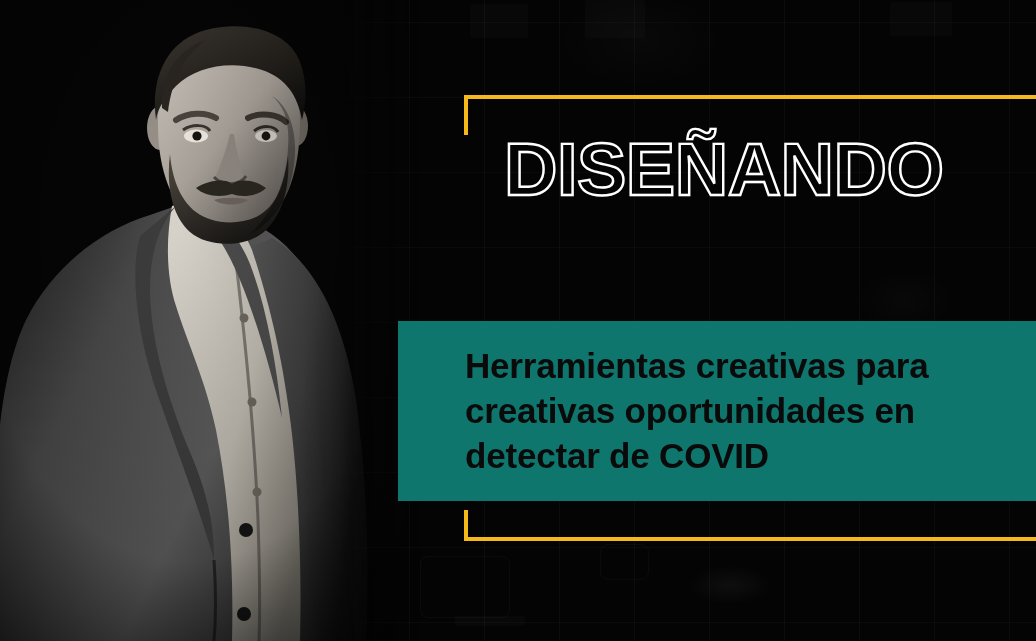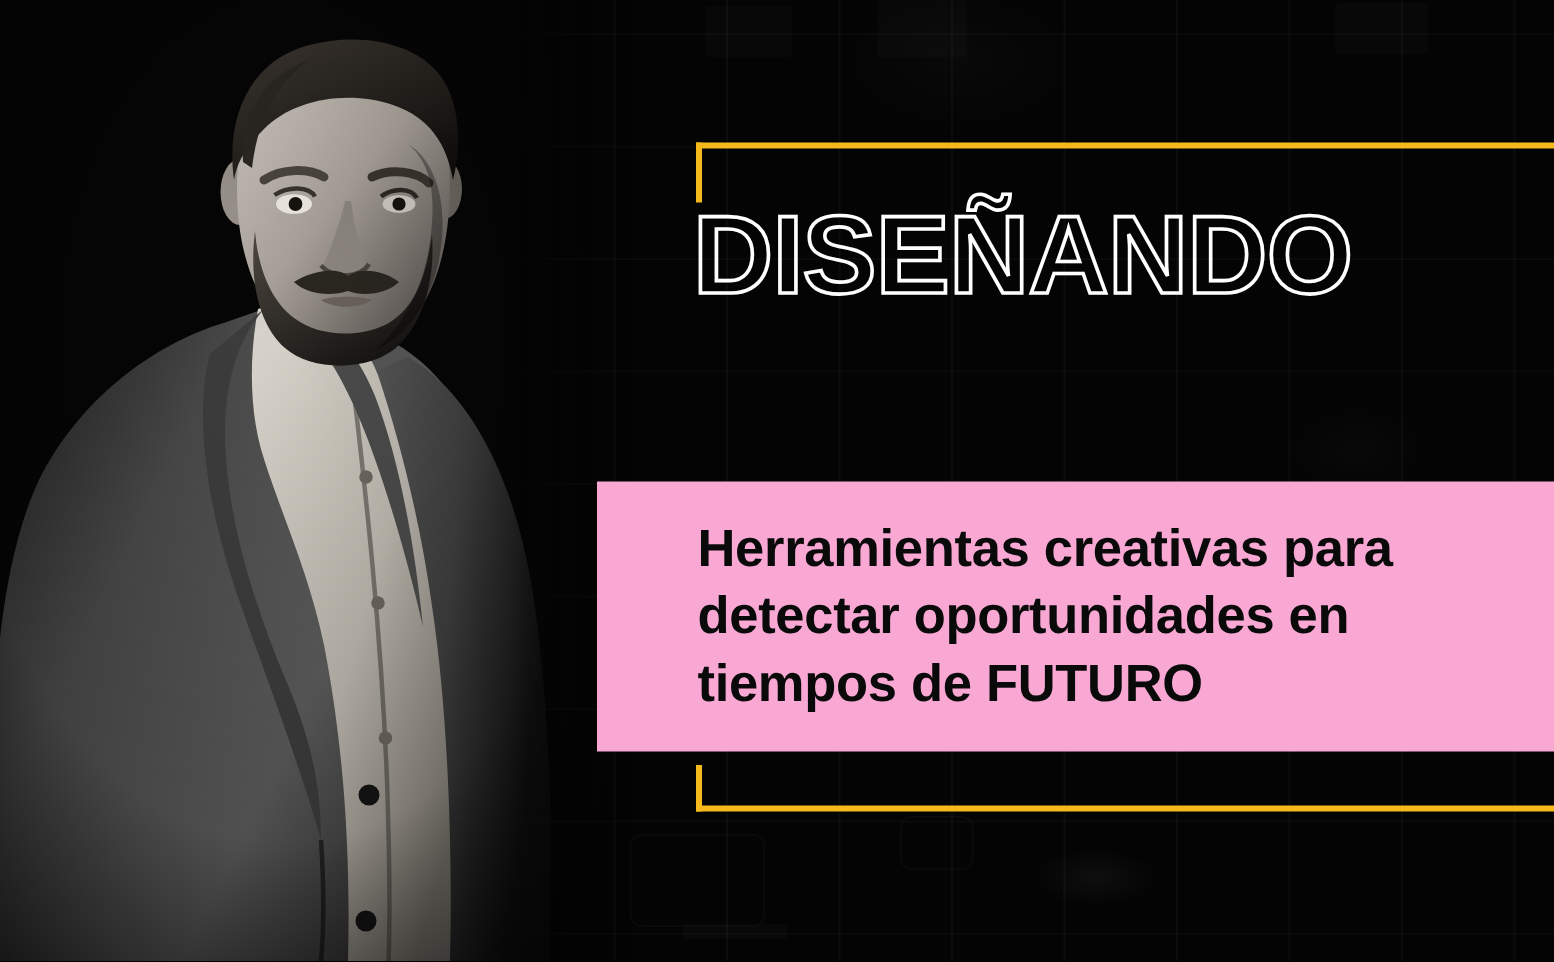--- a/index.html
+++ b/index.html
@@ -111,36 +111,37 @@
     font-size: 74px;
     font-weight: 700;
     font-family: "Liberation Sans", sans-serif;
     color: transparent;
     margin: 0;
     white-space: nowrap;
   }
   .headline .line-1 {
     -webkit-text-stroke: 2.4px #FFFFFF;
     letter-spacing: -0.5px;
+    margin-left: 42px;
   }
   .headline .line-2 {
     -webkit-text-stroke: 2.6px #ECEC12;
     margin-top: 8px;
     font-size: 76px;
     letter-spacing: 0px;
   }
 
   
   .subtitle-panel {
     position: absolute;
     left: 398px;
     top: 321px;
     width: 638px;
     height: 180px;
-    background: #f9a8d4;
+    background: #0f766e;
   }
   .subtitle-panel .subtitle-text {
     position: absolute;
     left: 67px;
     top: 22px;
     right: 30px;
     color: #0A0A0A;
     font-size: 35px;
     font-weight: 700;
     line-height: 45px;
@@ -316,18 +317,18 @@
     <span class="h-line"></span>
   </div>
 
   <div class="headline">
     <span class="line line-1">DISEÑANDO</span>
   </div>
 
   <div class="subtitle-panel">
     <div class="subtitle-text">
       <span class="sline">Herramientas creativas para</span>
-      <span class="sline">detectar oportunidades en</span>
-      <span class="sline">tiempos de FUTURO</span>
+      <span class="sline">creativas oportunidades en</span>
+      <span class="sline">detectar de COVID</span>
     </div>
   </div>
 
 </div>
 
 </body></html>

